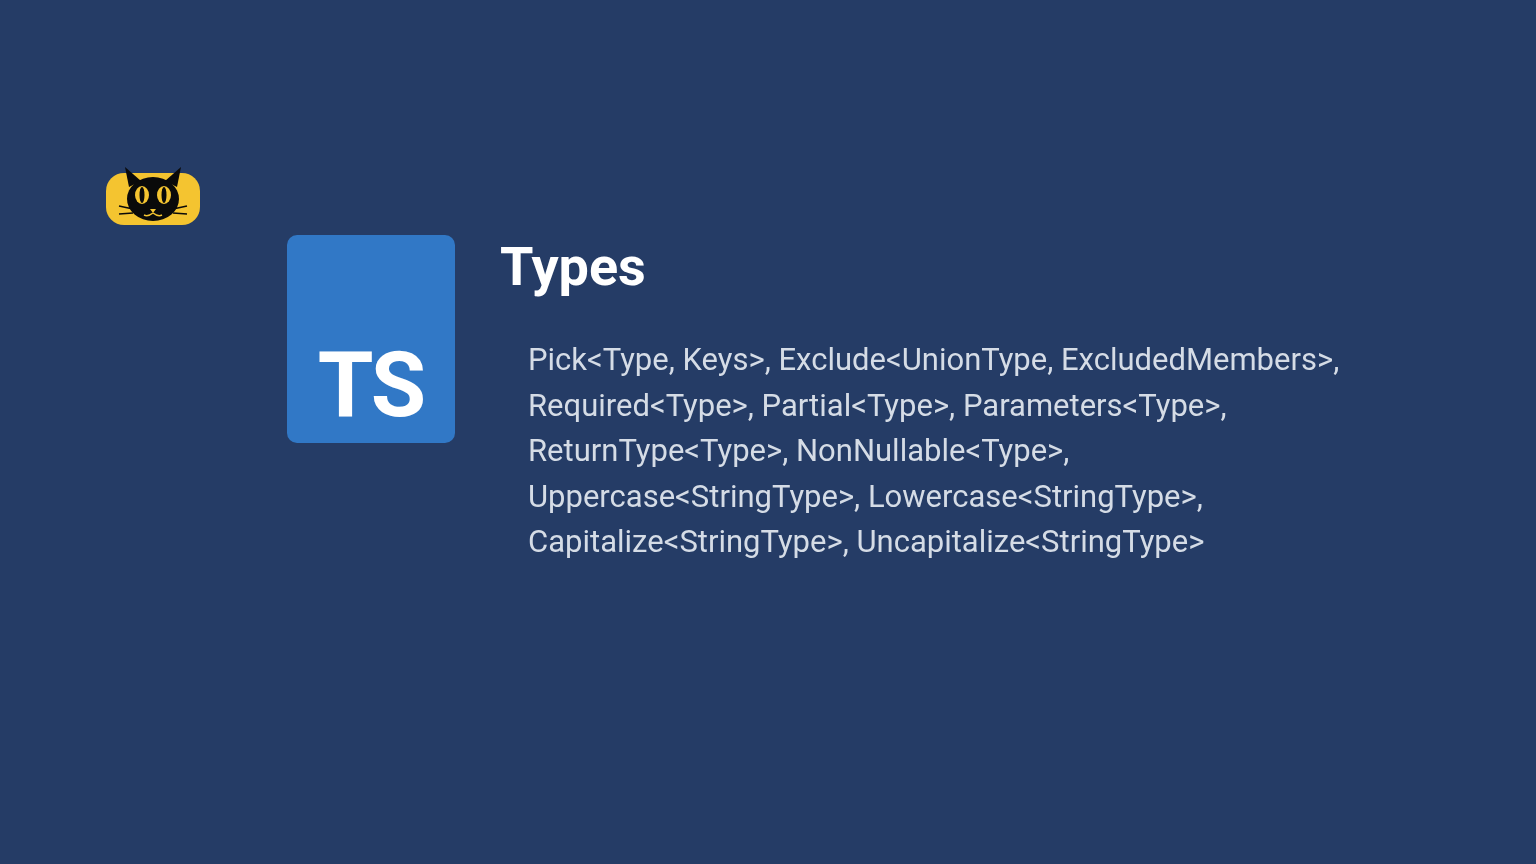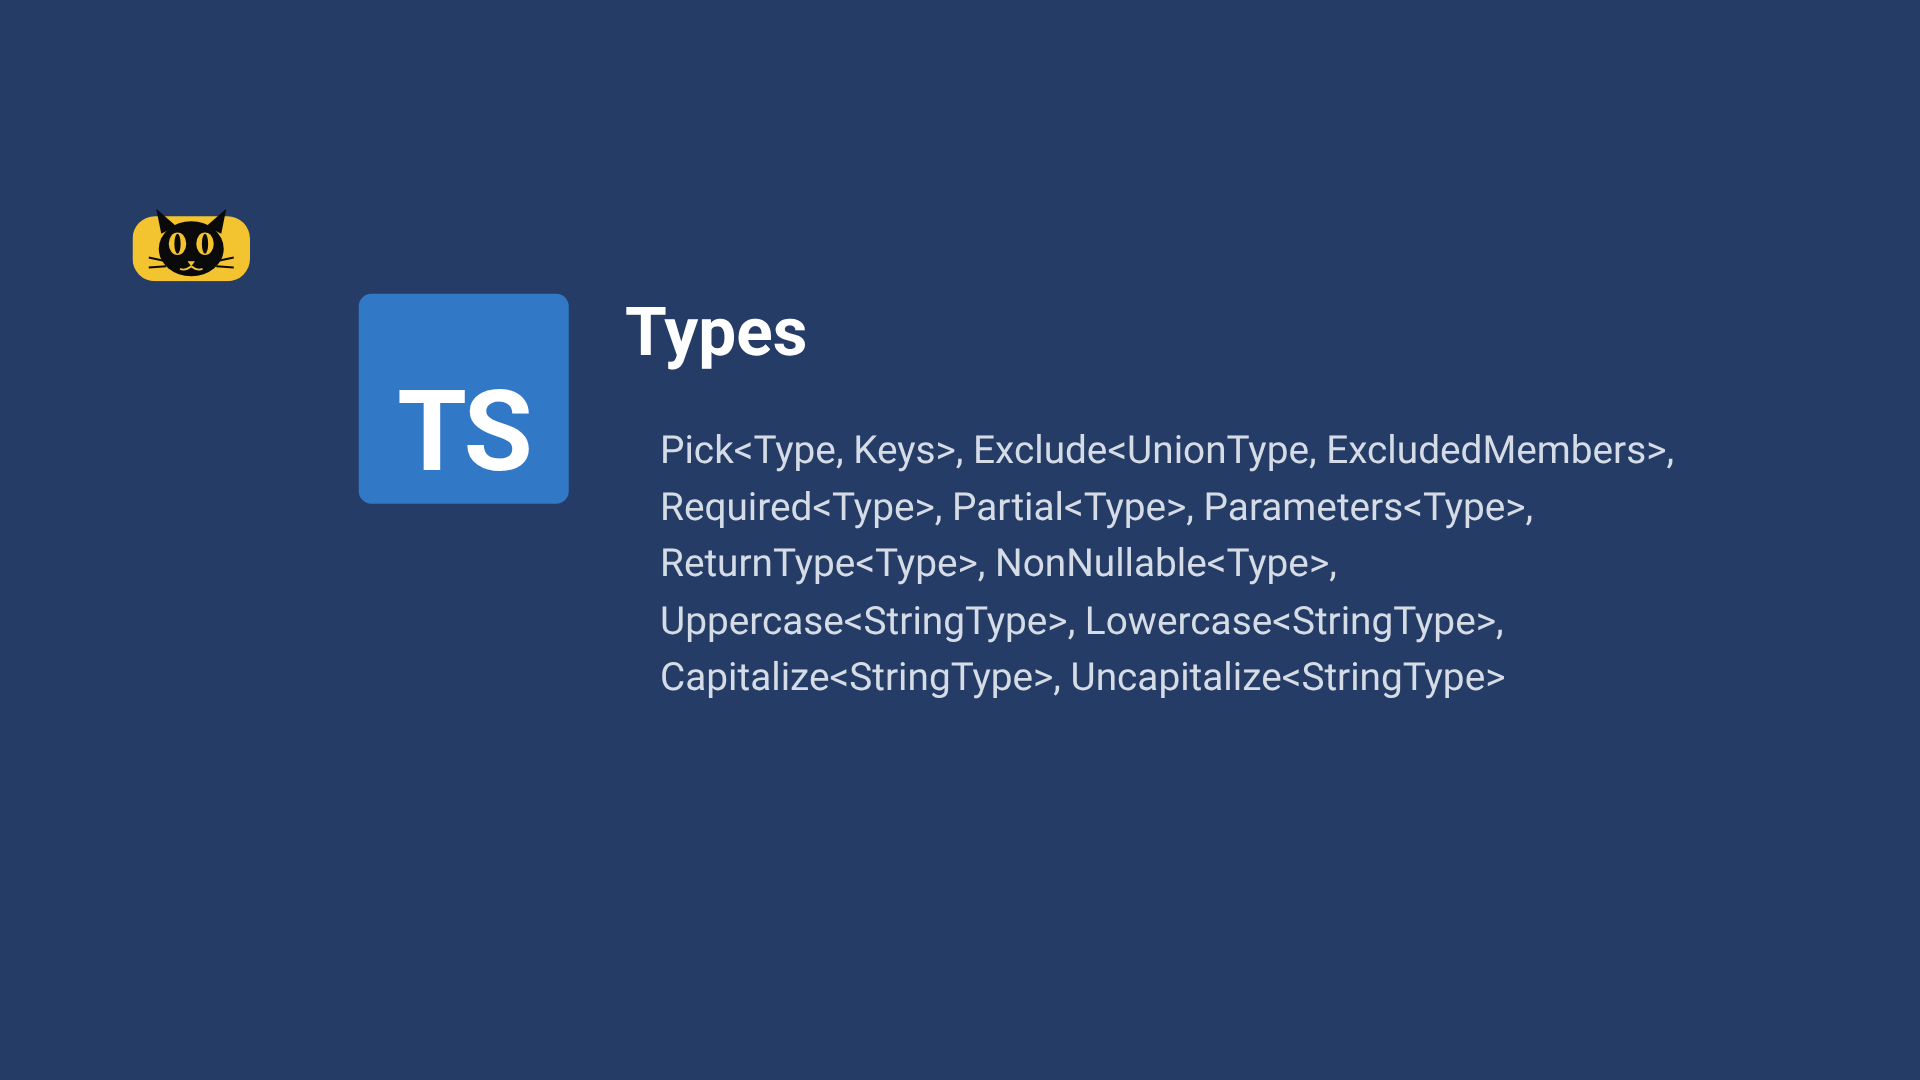--- a/index.html
+++ b/index.html
@@ -24,21 +24,21 @@
     }
     .cat-logo svg {
       width: 100%;
       height: 100%;
     }
     .ts-logo {
       position: absolute;
       top: 235px;
       left: 287px;
       width: 168px;
-      height: 168px;
+      height: 208px;
       background-color: #3178c6;
       border-radius: 10px;
       display: flex;
       align-items: flex-end;
       justify-content: center;
       padding-bottom: 12px;
     }
     .ts-text {
       color: #ffffff;
       font-weight: 700;

